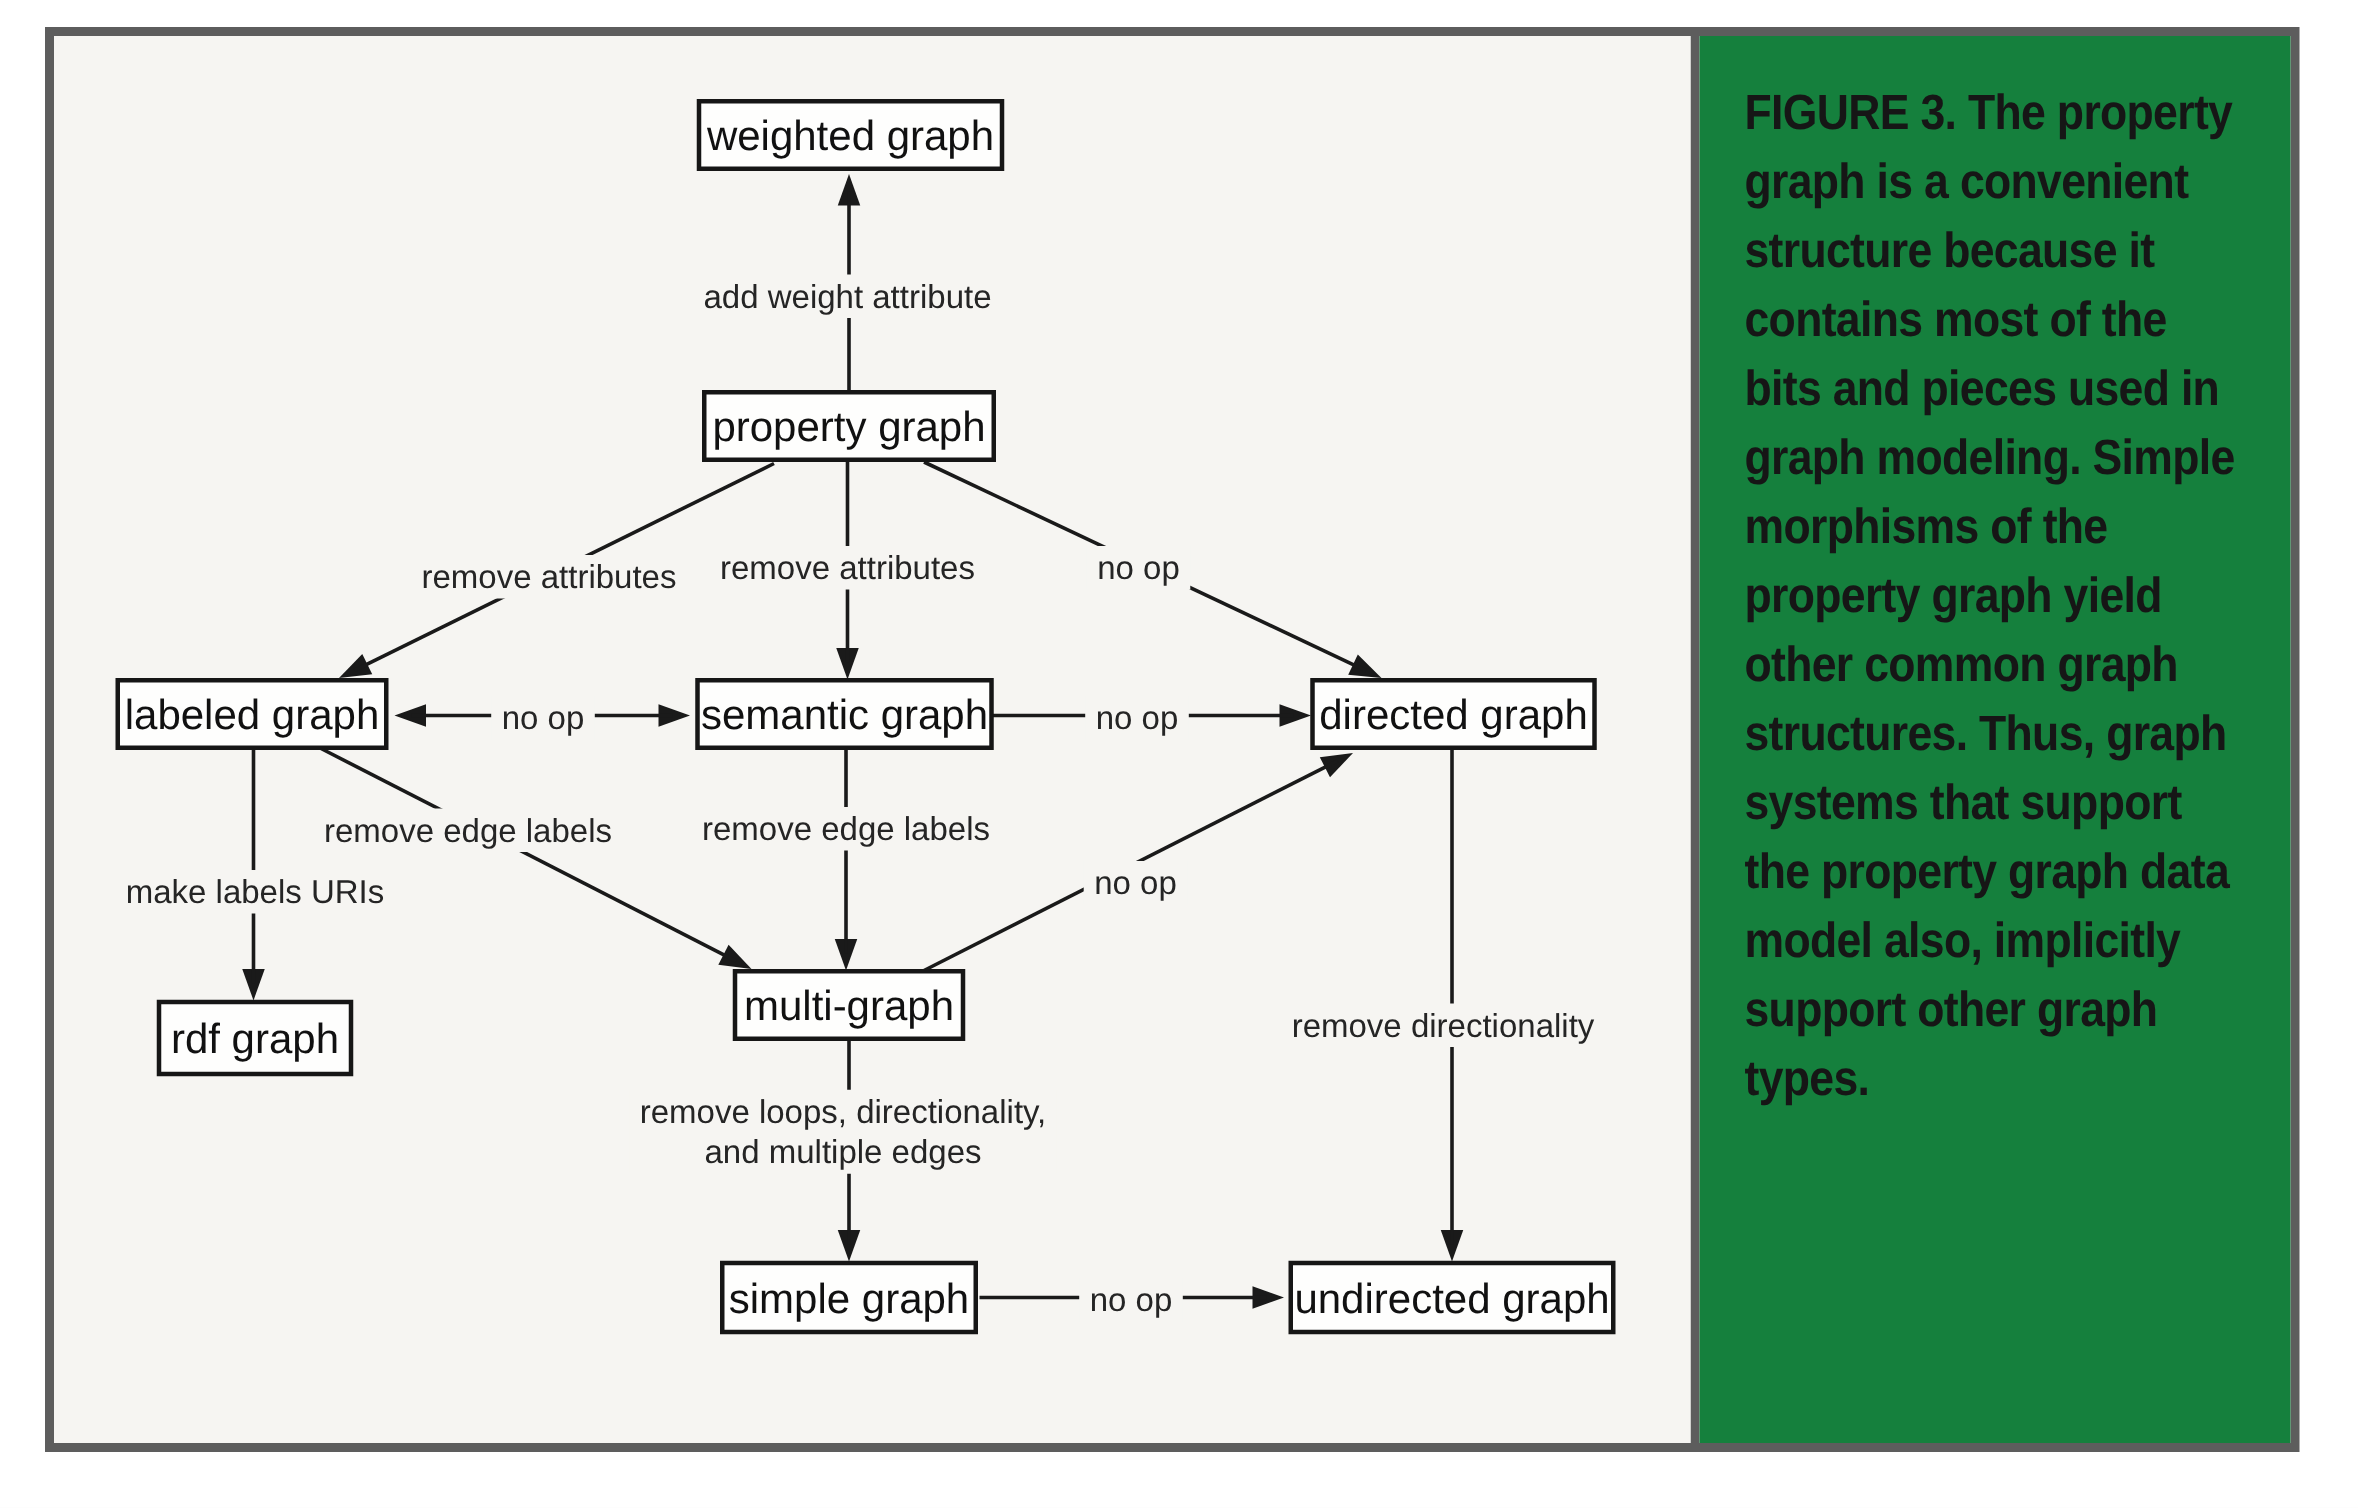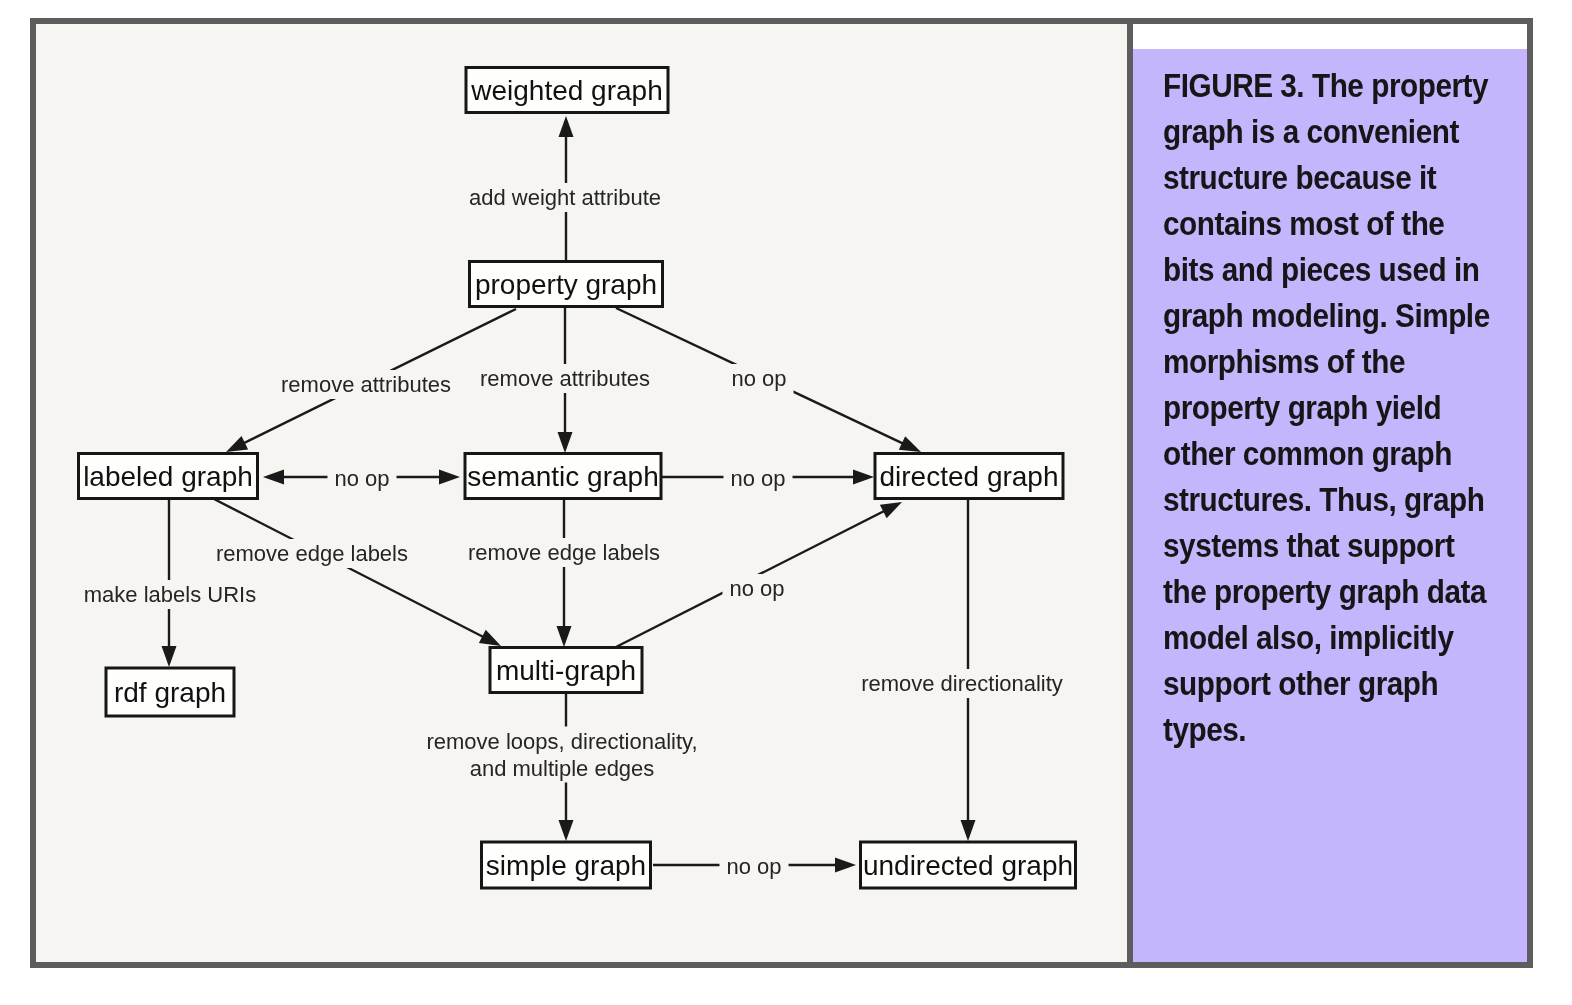--- a/index.html
+++ b/index.html
@@ -36,25 +36,24 @@
     flex: 0 0 auto;
   }
   .panel-divider {
     width: 6px;
     height: 100%;
     background: #5d5d5d;
     flex: 0 0 auto;
   }
   .caption-panel {
     flex: 1 1 auto;
-    background: #c4b5fd;
+    background: #15803d;
     box-sizing: border-box;
-    padding: 14px 8px 0 30px;
+    padding: 28px 8px 0 30px;
     overflow: hidden;
-    margin-top: 25px;
   }
   .caption-inner {
     transform: scaleX(0.9);
     transform-origin: left top;
     width: 111%;
   }
   .caption-line {
     font-size: 33px;
     line-height: 46px;
     font-weight: 700;

